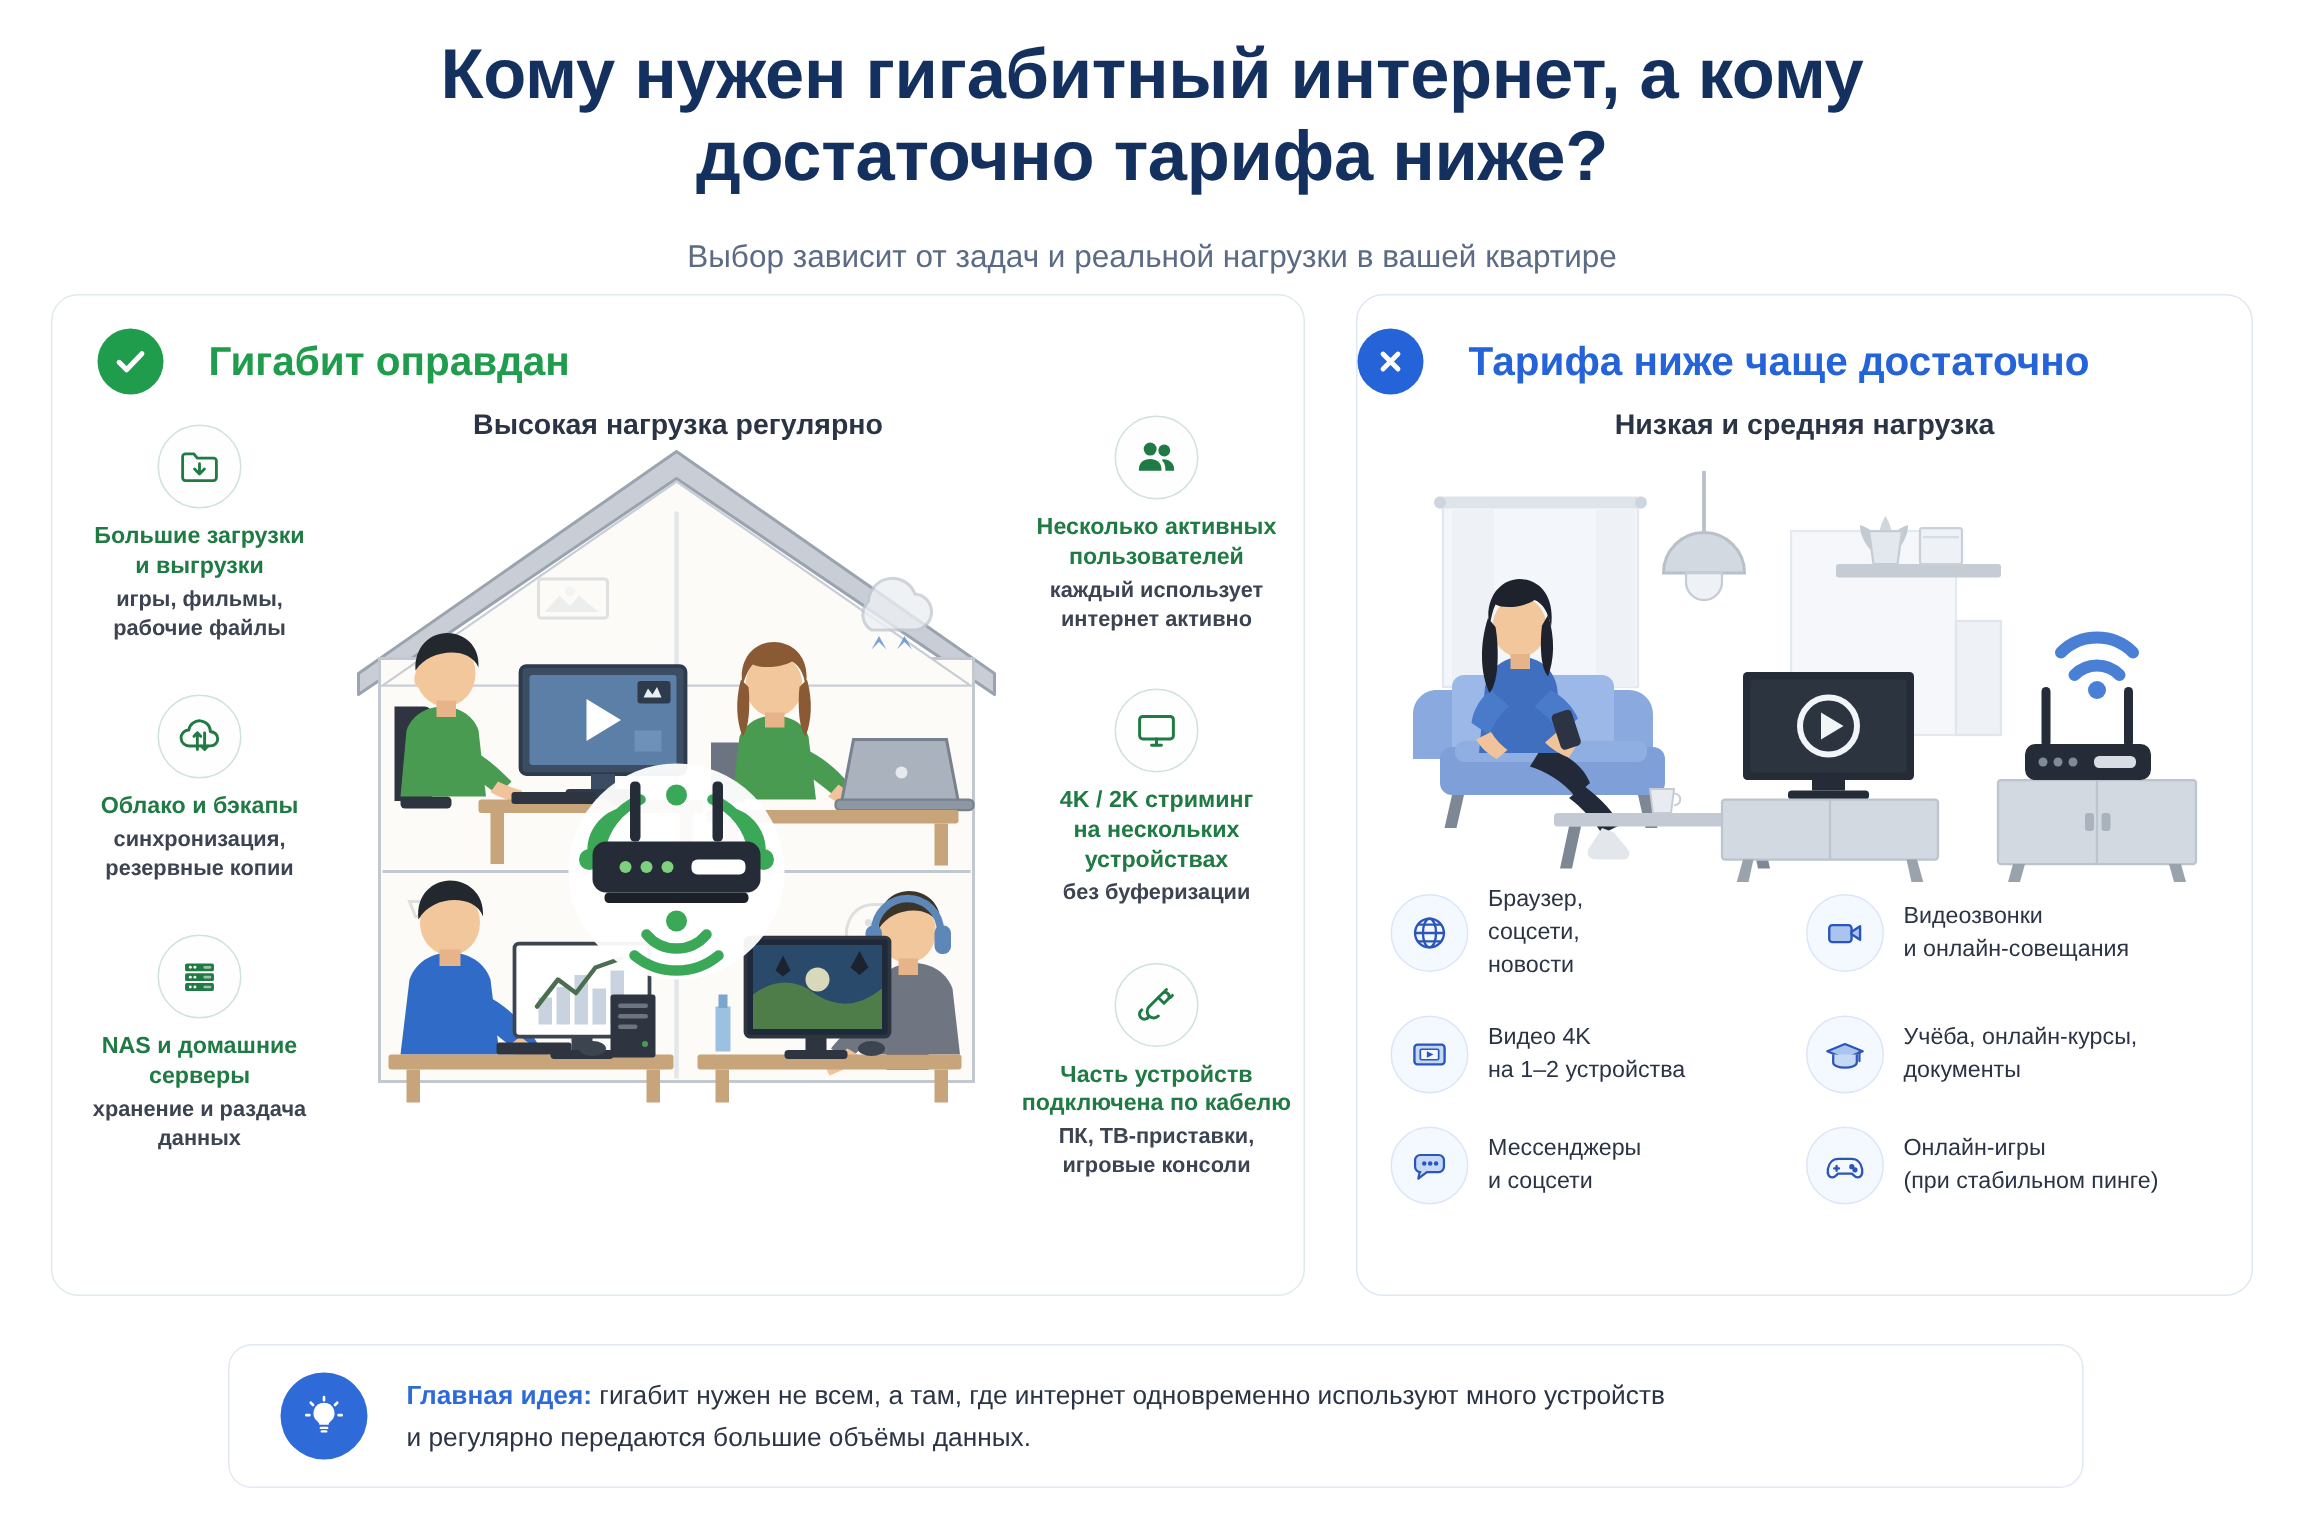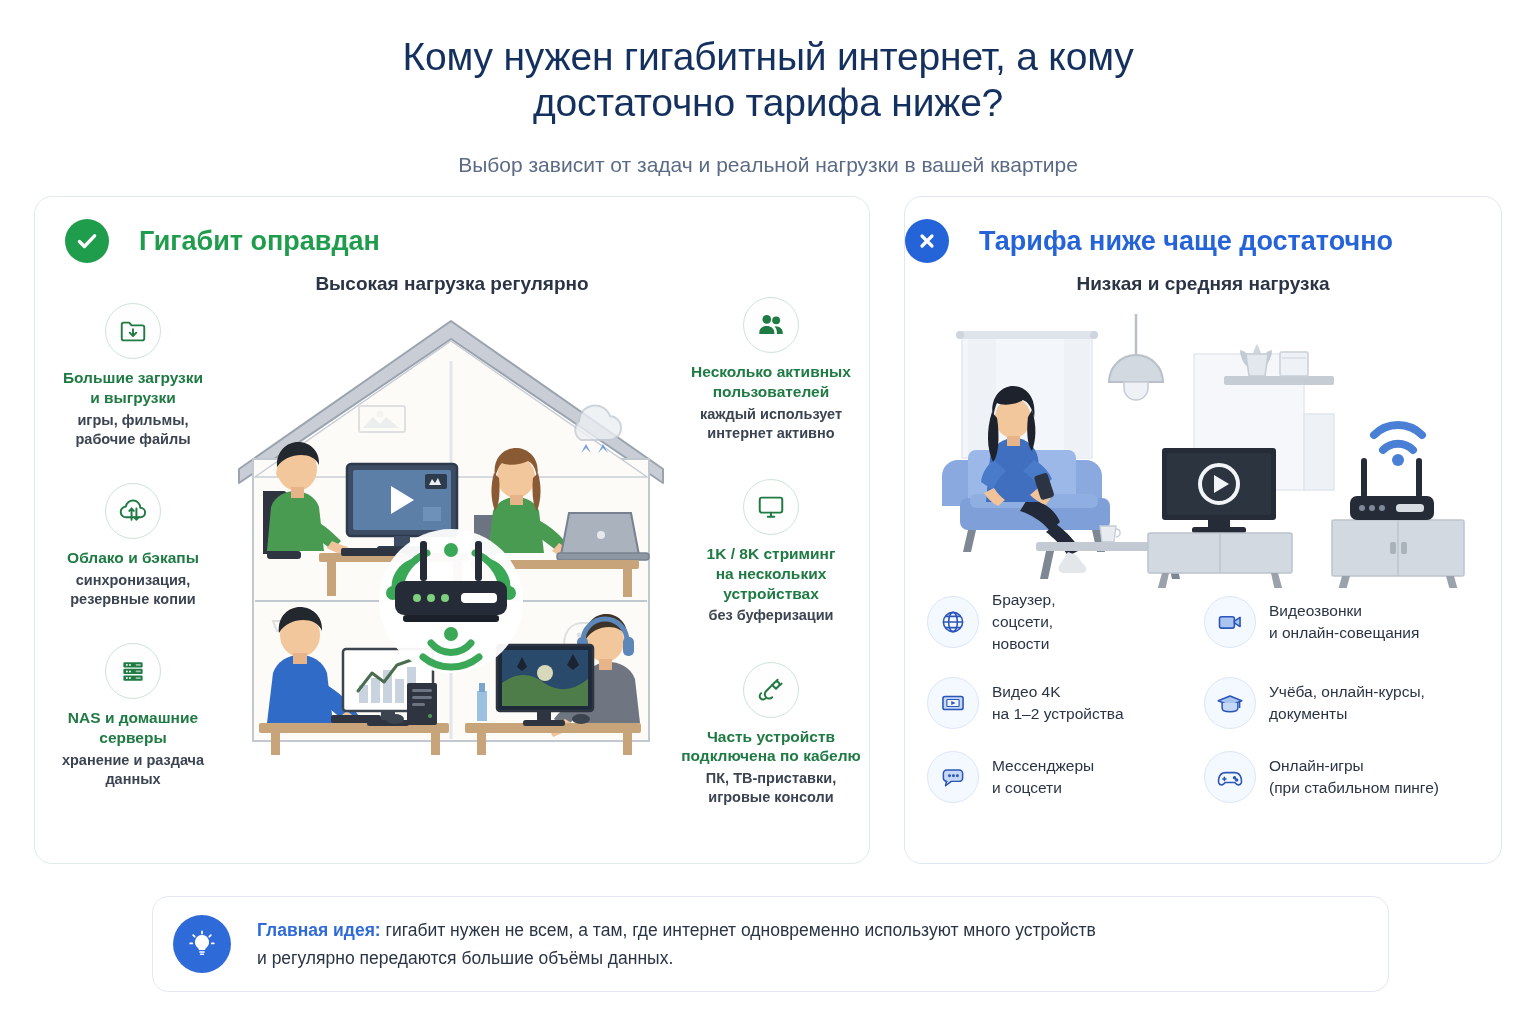--- a/index.html
+++ b/index.html
@@ -18,27 +18,27 @@
     height: 1024px;
     background: #ffffff;
   }
 
   
   .header {
     padding-top: 22px;
     text-align: center;
   }
   .title {
-    font-size: 39px;
+    font-size: 47px;
     line-height: 1.17;
-    font-weight: normal;
+    font-weight: bold;
     color: #14305e;
     letter-spacing: -0.2px;
     max-width: 1000px;
-    margin: 12px auto;
+    margin: 0 auto;
   }
   .subtitle {
     margin-top: 28px;
     font-size: 21px;
     color: #5c6b85;
     font-weight: normal;
   }
 
   
   .cards {
@@ -90,21 +90,21 @@
     font-size: 19px;
     font-weight: bold;
     color: #2b3445;
     margin-top: 10px;
   }
   .card-left .card-head { padding-left: 30px; }
 
   
   .left-body {
     position: absolute;
-    top: 100px; left: 0;
+    top: 80px; left: 0;
     width: 836px; height: 572px;
     display: flex;
   }
   .feat-col {
     width: 196px;
     padding-top: 6px;
     display: flex;
     flex-direction: column;
     align-items: center;
   }
@@ -187,21 +187,21 @@
   .footer {
     position: absolute;
     left: 152px; top: 896px;
     width: 1237px; height: 96px;
     border: 1.5px solid #e2e8f4;
     border-radius: 16px;
     background: #ffffff;
     display: flex;
     align-items: center;
     gap: 26px;
-    padding: 0 20px;
+    padding: 0 34px;
   }
   .bulb {
     width: 58px; height: 58px; flex: 0 0 auto;
     border-radius: 50%;
     background: #2f6ad9;
     display: flex; align-items: center; justify-content: center;
   }
   .footer-text {
     font-size: 17.5px;
     color: #2b3445;
@@ -509,21 +509,21 @@
 интернет активно</div>
           </div>
 
           <div class="feature" style="margin-top:24px">
             <div class="feat-icon">
               <svg width="30" height="30" viewBox="0 0 32 32" fill="none" stroke="#1f7a43" stroke-width="2.1" stroke-linecap="round" stroke-linejoin="round">
                 <rect x="4" y="6" width="24" height="16" rx="2.2"></rect>
                 <path d="M12.5 26.5h7M16 22v4.5"></path>
               </svg>
             </div>
-            <div class="feat-title" style="white-space:pre-line">1K / 8K стриминг
+            <div class="feat-title" style="white-space:pre-line">4K / 2K стриминг
 на нескольких
 устройствах</div>
             <div class="feat-desc" style="white-space:pre-line">без буферизации</div>
           </div>
 
           <div class="feature" style="margin-top:24px">
             <div class="feat-icon">
               <svg width="30" height="30" viewBox="0 0 32 32" fill="none" stroke="#1f7a43" stroke-width="2.1" stroke-linecap="round" stroke-linejoin="round">
                 <path d="M20.5 7.5l-3.2 3.2 4 4 3.2-3.2a2.9 2.9 0 00-4-4z"></path>
                 <path d="M17.3 10.7l-6.6 6.6a4.6 4.6 0 106.6 6.5"></path>

